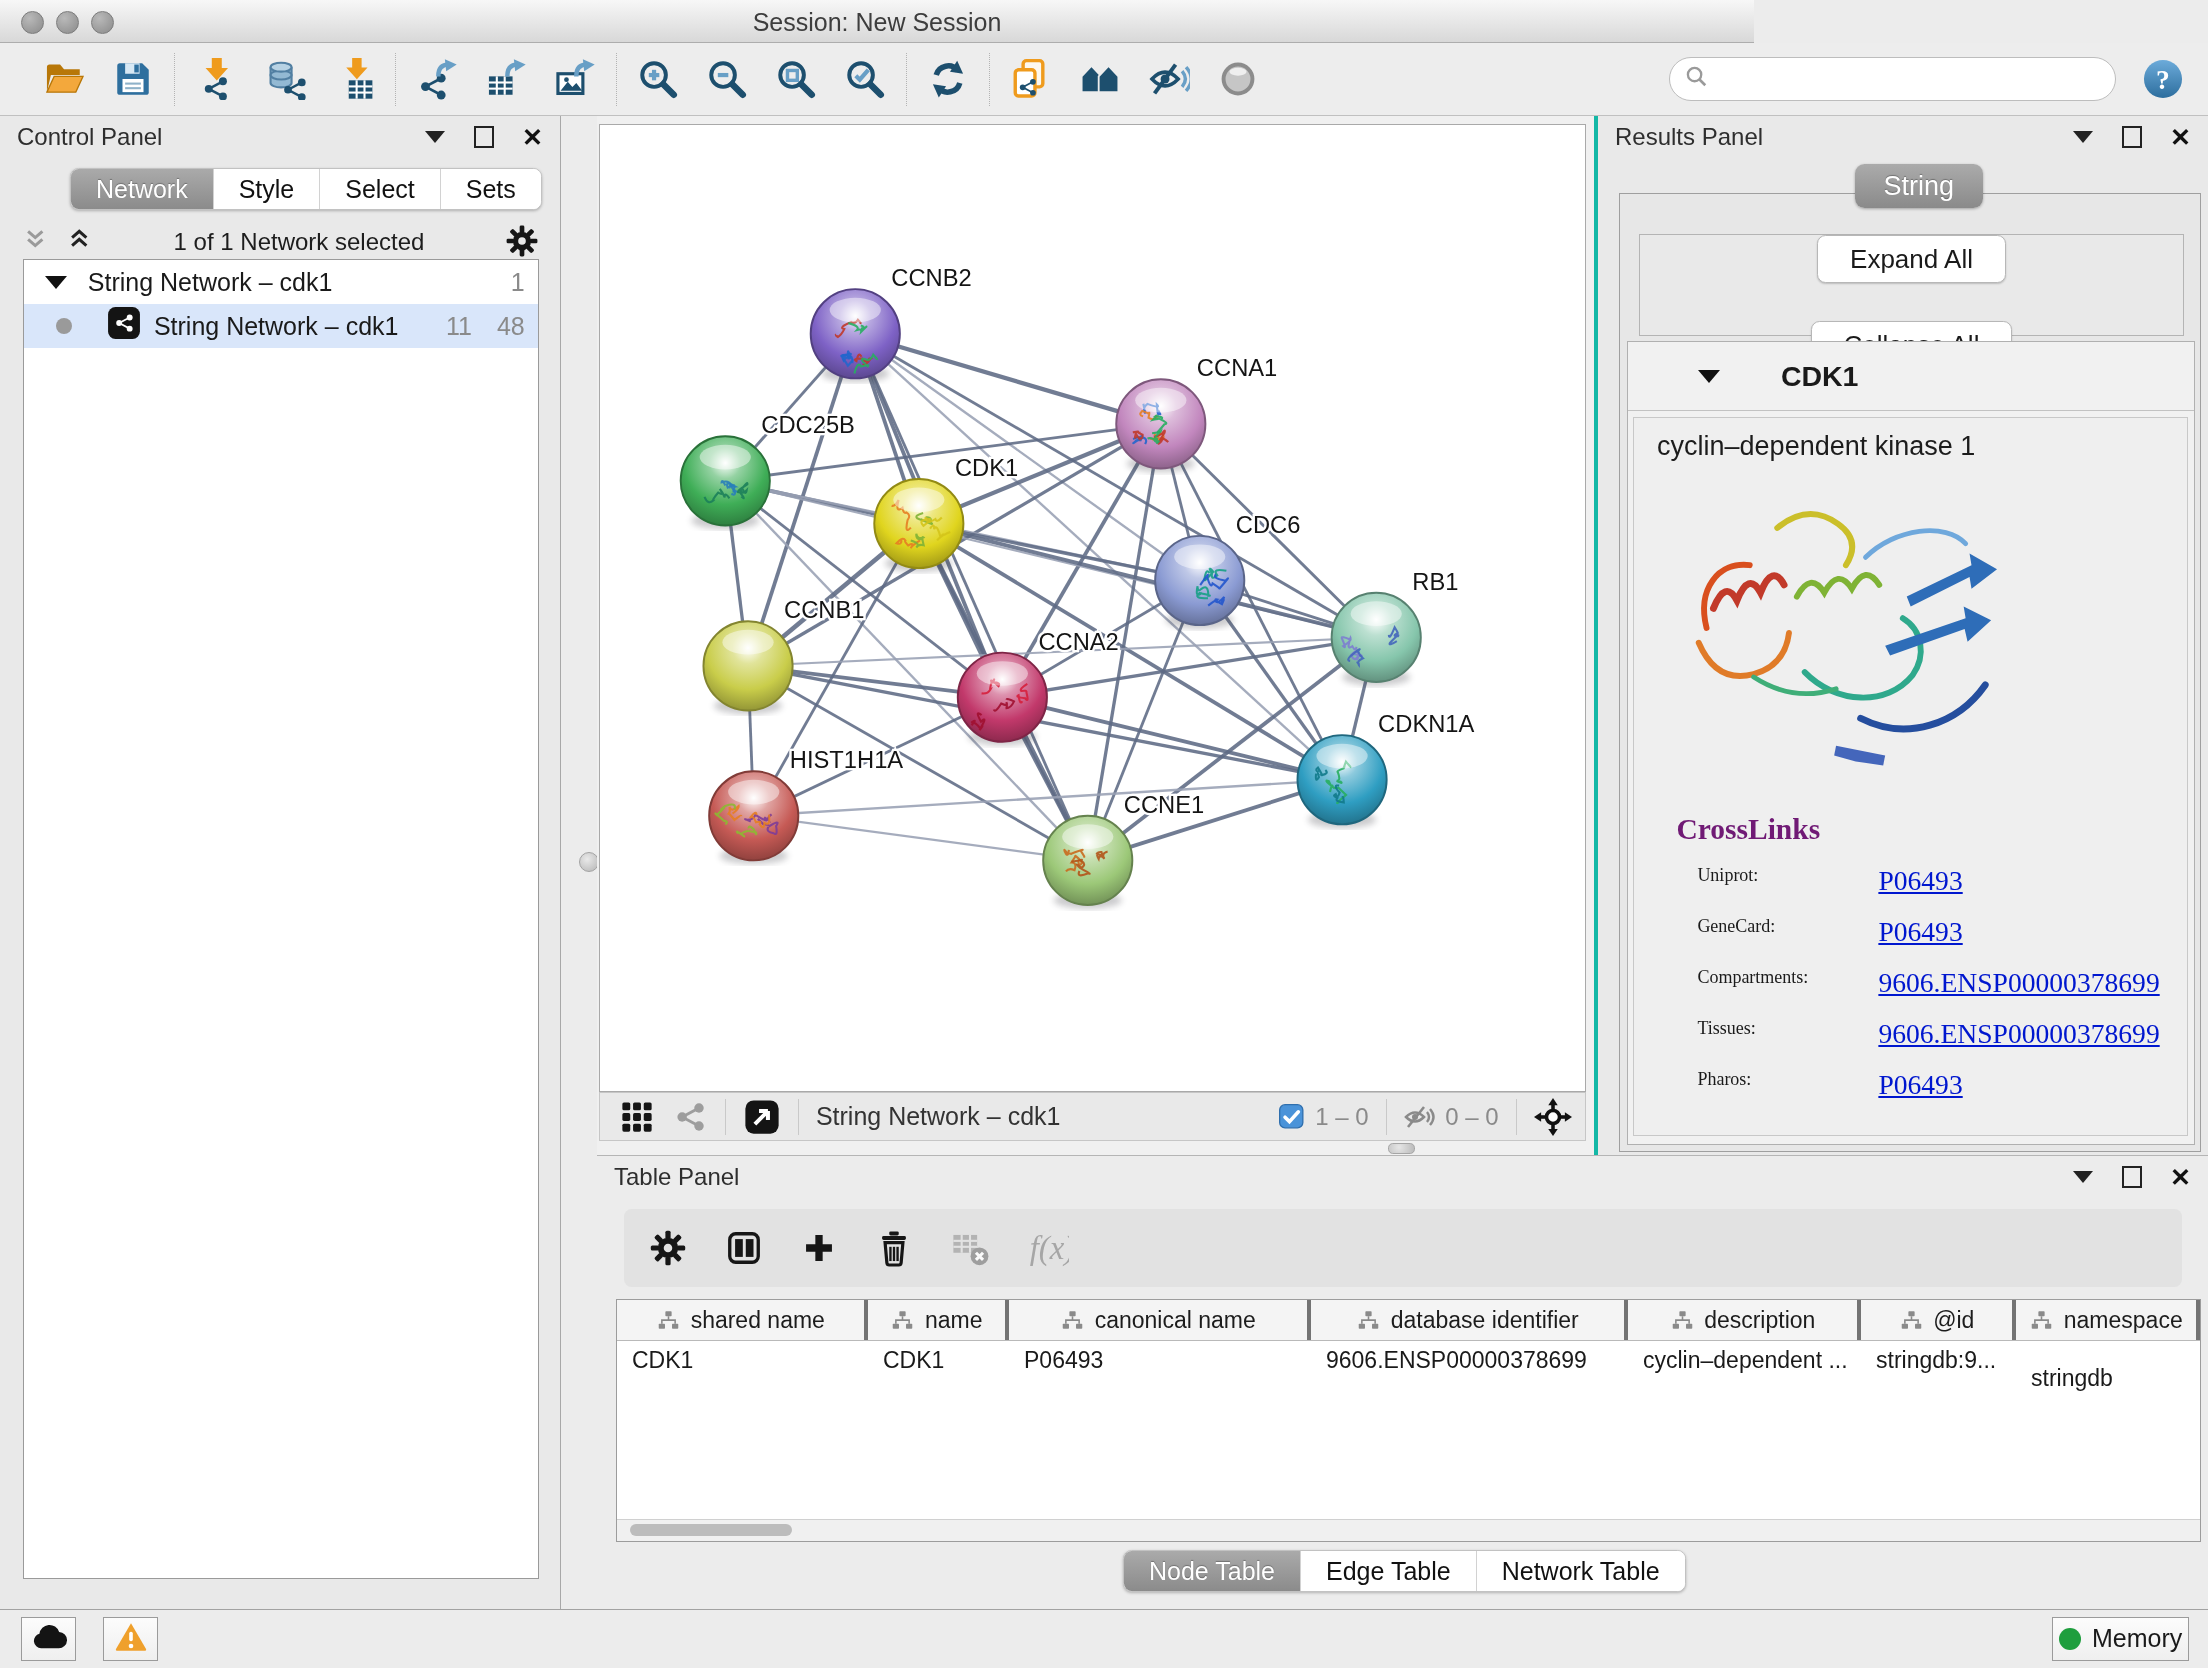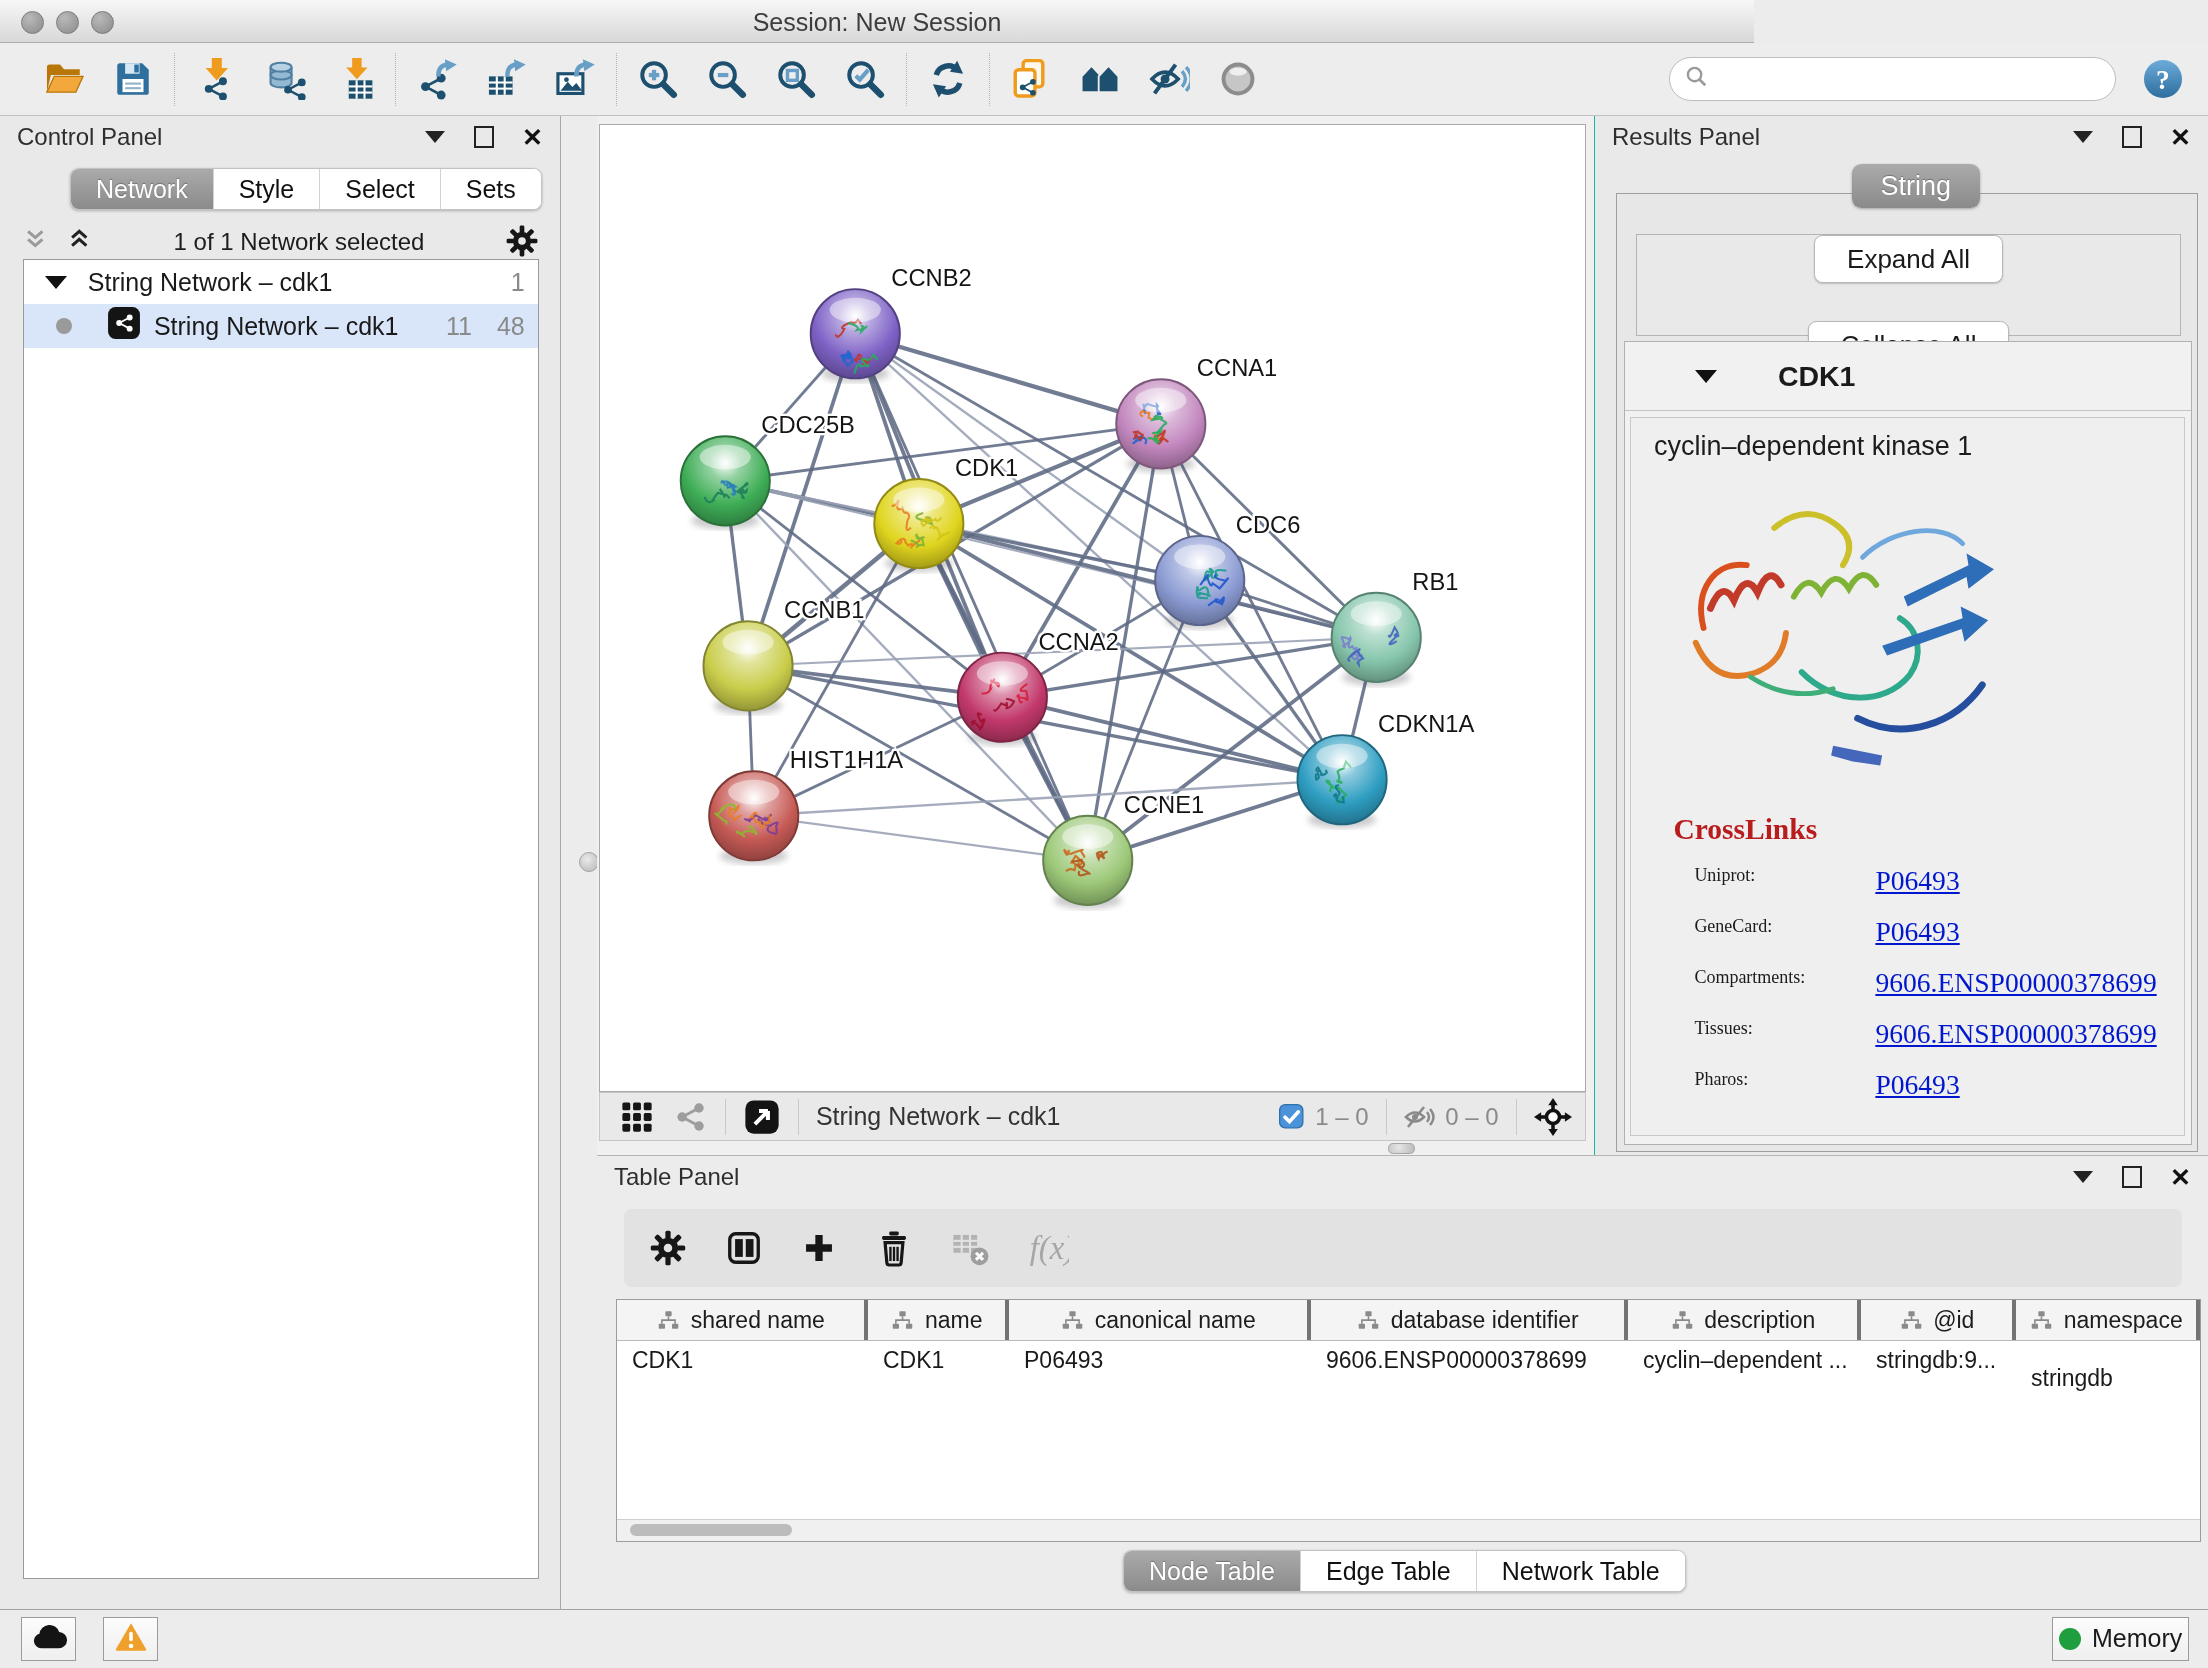--- a/index.html
+++ b/index.html
@@ -62,41 +62,41 @@
   .nt-sep{width:0;height:36px;border-left:1px solid #c9c9c9;margin:0 17px;}
   .nt-label{font-size:25px;color:#333;}
   .nt-count{font-size:24px;color:#8a8a8a;margin-left:9.5px;}
   #net-splitter{position:absolute;left:0;top:1025px;width:997px;height:13.3px;}
   .h-handle{position:absolute;width:25px;height:9.5px;border-radius:4.8px;
     background:radial-gradient(circle at 40% 35%,#e6e6e6,#b9b9b9);border:1px solid #a5a5a5;}
   .v-handle{position:absolute;width:18px;height:18px;border-radius:50%;
     background:radial-gradient(circle at 40% 35%,#e9e9e9,#b5b5b5);border:1px solid #a3a3a3;}
   
   #results-panel{left:1594px;top:116px;width:614px;height:1039px;background:#e9e9e9;
-    border-left:1px solid #14b8a6;box-sizing:border-box;}
+    border-left:4px solid #14b8a6;box-sizing:border-box;}
   #rp-tab{position:absolute;left:257px;top:48px;z-index:2;padding:6.7px 28.5px;border-radius:9.5px;
     background:linear-gradient(#ababab,#8a8a8a);color:#fff;font-size:27px;text-shadow:0 -1px 1px rgba(0,0,0,.3);
     box-shadow:0 1px 2.9px rgba(0,0,0,.3);cursor:pointer;}
   #rp-outer{position:absolute;left:21px;top:77px;width:582px;height:959px;background:#e7e7e7;
     border:1px solid #9f9f9f;box-sizing:border-box;}
   #rp-btnbox{position:absolute;left:19px;top:40px;width:545px;height:102px;border:1px solid #b4b4b4;
     background:#e9e9e9;display:flex;align-items:center;justify-content:space-between;gap:38px;box-sizing:border-box;flex-direction:column;}
   .rp-btn{padding:7.6px 32px;background:#fff;border:1px solid #b7b7b7;border-radius:8.6px;font-size:26px;
     box-shadow:0 1px 1.9px rgba(0,0,0,.2);cursor:pointer;}
   #rp-results{position:absolute;left:6.7px;top:147px;width:568px;height:804px;border:1px solid #b0b0b0;
     background:#f1f1f1;box-sizing:border-box;}
   #rp-entry-header{height:68px;display:flex;align-items:center;gap:53px;padding-left:63px;
     border-bottom:1px solid #c2c2c2;}
   #rp-entry-name{font-size:28.5px;font-weight:bold;}
   #rp-content{margin:5.7px;border:1px solid #c8c8c8;background:#efefef;height:719px;box-sizing:border-box;
     padding:13.3px 17px;overflow:hidden;}
   #rp-desc{font-size:27px;color:#1c1c1c;padding-left:5.7px;}
   #rp-structure{display:block;margin:9.5px auto 0 auto;}
   #crosslinks{margin-top:25px;font-family:"Liberation Serif",serif;}
-  #crosslinks-title{font-size:29.5px;font-weight:bold;color:#b91c1c;padding-left:25px;}
+  #crosslinks-title{font-size:29.5px;font-weight:bold;color:#701a75;padding-left:25px;}
   .cl-row{display:grid;grid-template-columns:181px auto;padding-left:46px;margin-top:19px;}
   .cl-label{font-size:18px;color:#1b1b1b;}
   .cl-link{font-size:27.6px;color:#0017cf;text-decoration:underline;cursor:pointer;}
   
   #table-panel{left:597px;top:1155px;width:1611px;height:455px;background:#ececec;
     border-top:1px solid #b5b5b5;box-sizing:border-box;}
   #tp-toolbar{position:absolute;left:27px;top:53px;width:1558px;height:78px;background:#e2e2e2;
     border-radius:7.6px;display:flex;align-items:center;gap:38px;padding:0 25px;box-sizing:border-box;}
   #tp-table{position:absolute;left:19px;top:143px;width:1585px;height:243px;background:#fff;
     border:1px solid #9c9c9c;box-sizing:border-box;}

